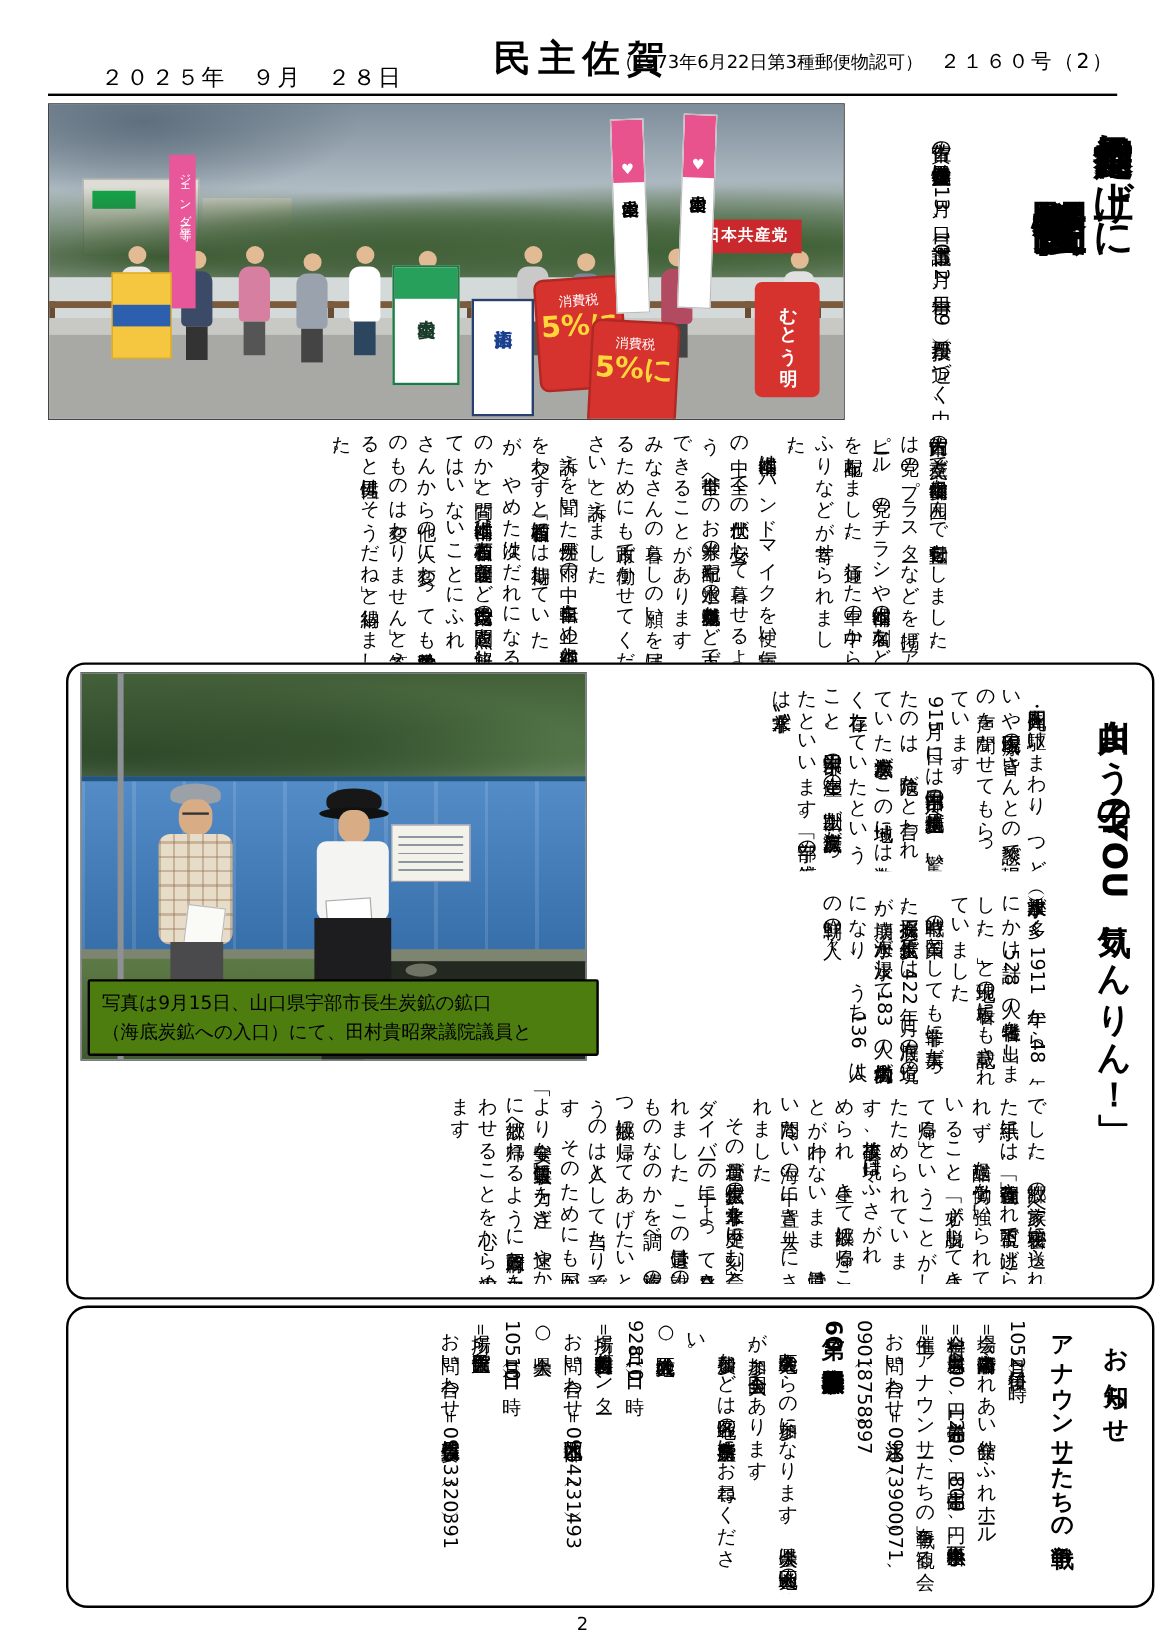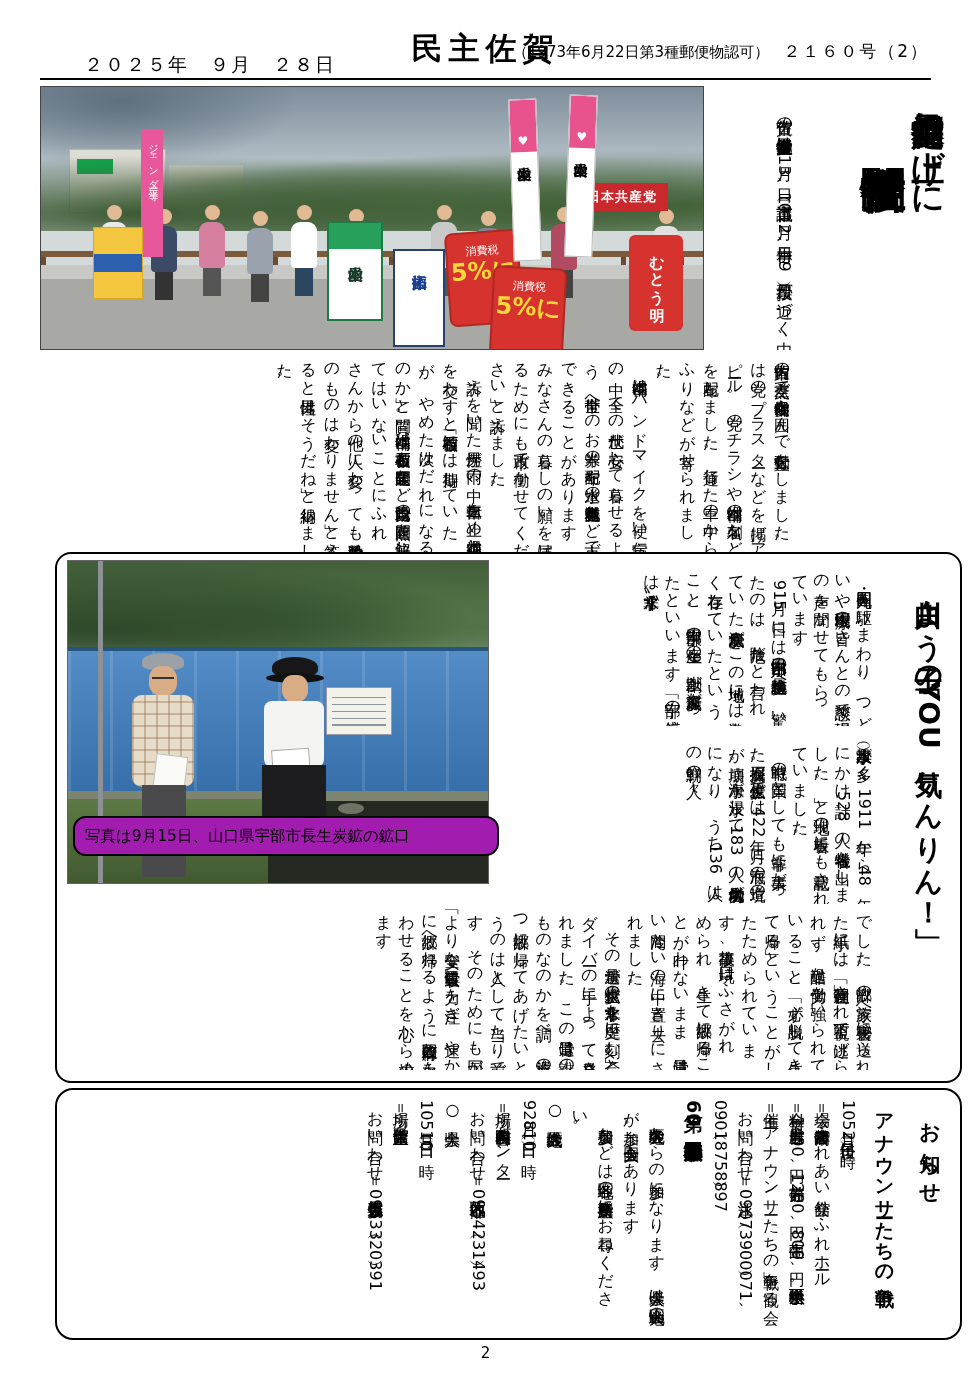--- a/index.html
+++ b/index.html
@@ -98,21 +98,21 @@
                        repeating-linear-gradient(90deg,rgba(140,100,70,0.35) 0 2px,rgba(0,0,0,0) 2px 12px);}
   .man .paper{position:absolute;left:28px;top:102px;width:30px;height:40px;background:#fafaf7;border:1px solid #bbb;transform:rotate(7deg);}
   .man .pants{position:absolute;left:16px;top:132px;width:44px;height:92px;background:#4a4a4c;}
   .woman{left:182px;top:96px;width:92px;height:226px;}
   .woman .hat{position:absolute;left:22px;top:0;width:46px;height:20px;background:#171717;border-radius:50% 50% 35% 35%;}
   .woman .brim{position:absolute;left:16px;top:16px;width:58px;height:10px;background:#111;border-radius:50%;}
   .woman .face{position:absolute;left:32px;top:18px;width:26px;height:27px;background:#d8ac85;border-radius:42%;}
   .woman .tee{position:absolute;left:14px;top:44px;width:60px;height:66px;background:#f4f4f2;border-radius:8px;}
   .woman .papers{position:absolute;left:22px;top:92px;width:36px;height:26px;background:#fff;border:1px solid #aaa;transform:rotate(-4deg);}
   .woman .skirt{position:absolute;left:12px;top:108px;width:64px;height:84px;background:#1d1d1f;border-radius:0 0 14px 14px;}
-  .a2-caption{left:16px;top:262px;width:402px;background:#a21caf;border:2px solid #000;border-radius:13px;
+  .a2-caption{left:16px;top:262px;width:402px;background:#4d7c0f;border:2px solid #000;border-radius:2px;
               padding:6px 10px;font-size:15.5px;line-height:1.55;z-index:5;}
   .a2-band1{left:436px;top:10px;width:382px;height:162px;font-size:16px;line-height:1.33;}
   .a2-band2{left:436px;top:182px;width:382px;height:168px;font-size:16px;line-height:1.33;}
   .a2-body{left:12px;top:350px;width:806px;height:166px;font-size:16px;line-height:1.43;}
 
   
   .nt-box{left:55px;top:1088px;width:903px;height:248px;border:2px solid #000;border-radius:18px;overflow:hidden;}
   .nt-flow{position:absolute;right:14px;top:10px;bottom:10px;left:14px;writing-mode:vertical-rl;
            font-size:16px;line-height:1.6;overflow:hidden;}
   .nt-sec{font-size:21px;font-weight:bold;padding-top:8px;margin-left:14px;letter-spacing:4px;}
@@ -276,20 +276,21 @@
       <div class="brim"></div>
       <div class="face"></div>
       <div class="tee"></div>
       <div class="papers"></div>
       <div class="skirt"></div>
     </div>
   </div>
 
   <div class="abs a2-caption">
     <p>写真は9月15日、山口県宇部市長生炭鉱の鉱口</p>
+    <p>（海底炭鉱への入口）にて、田村貴昭衆議院議員と</p>
   </div>
 
   <div class="abs v a2-headline">白川よう子の「YOU気りんりん！」</div>
 
   <div class="abs v jtext a2-band1">
     <p>　四国・九州を駆けまわり、つどいや医療現場の皆さんとの懇談で現場の声を聞かせてもらっています。</p>
     <p>　9月15日には山口県宇部市の長生炭鉱跡地へ。驚いたのは、危険だと言われていた海底炭鉱がこの地域には数多く存在していたということ。宇部炭田の生産の9割以上が海底炭鉱だったといいます。「宇部の炭鉱は〝水非常〟</p>
   </div>
   <div class="abs v jtext a2-band2">
     <p>（水没事故）が多く、1911年から48年にかけ計528人の犠牲者を出しました。」と現地の看板にも記載されていました。</p>

